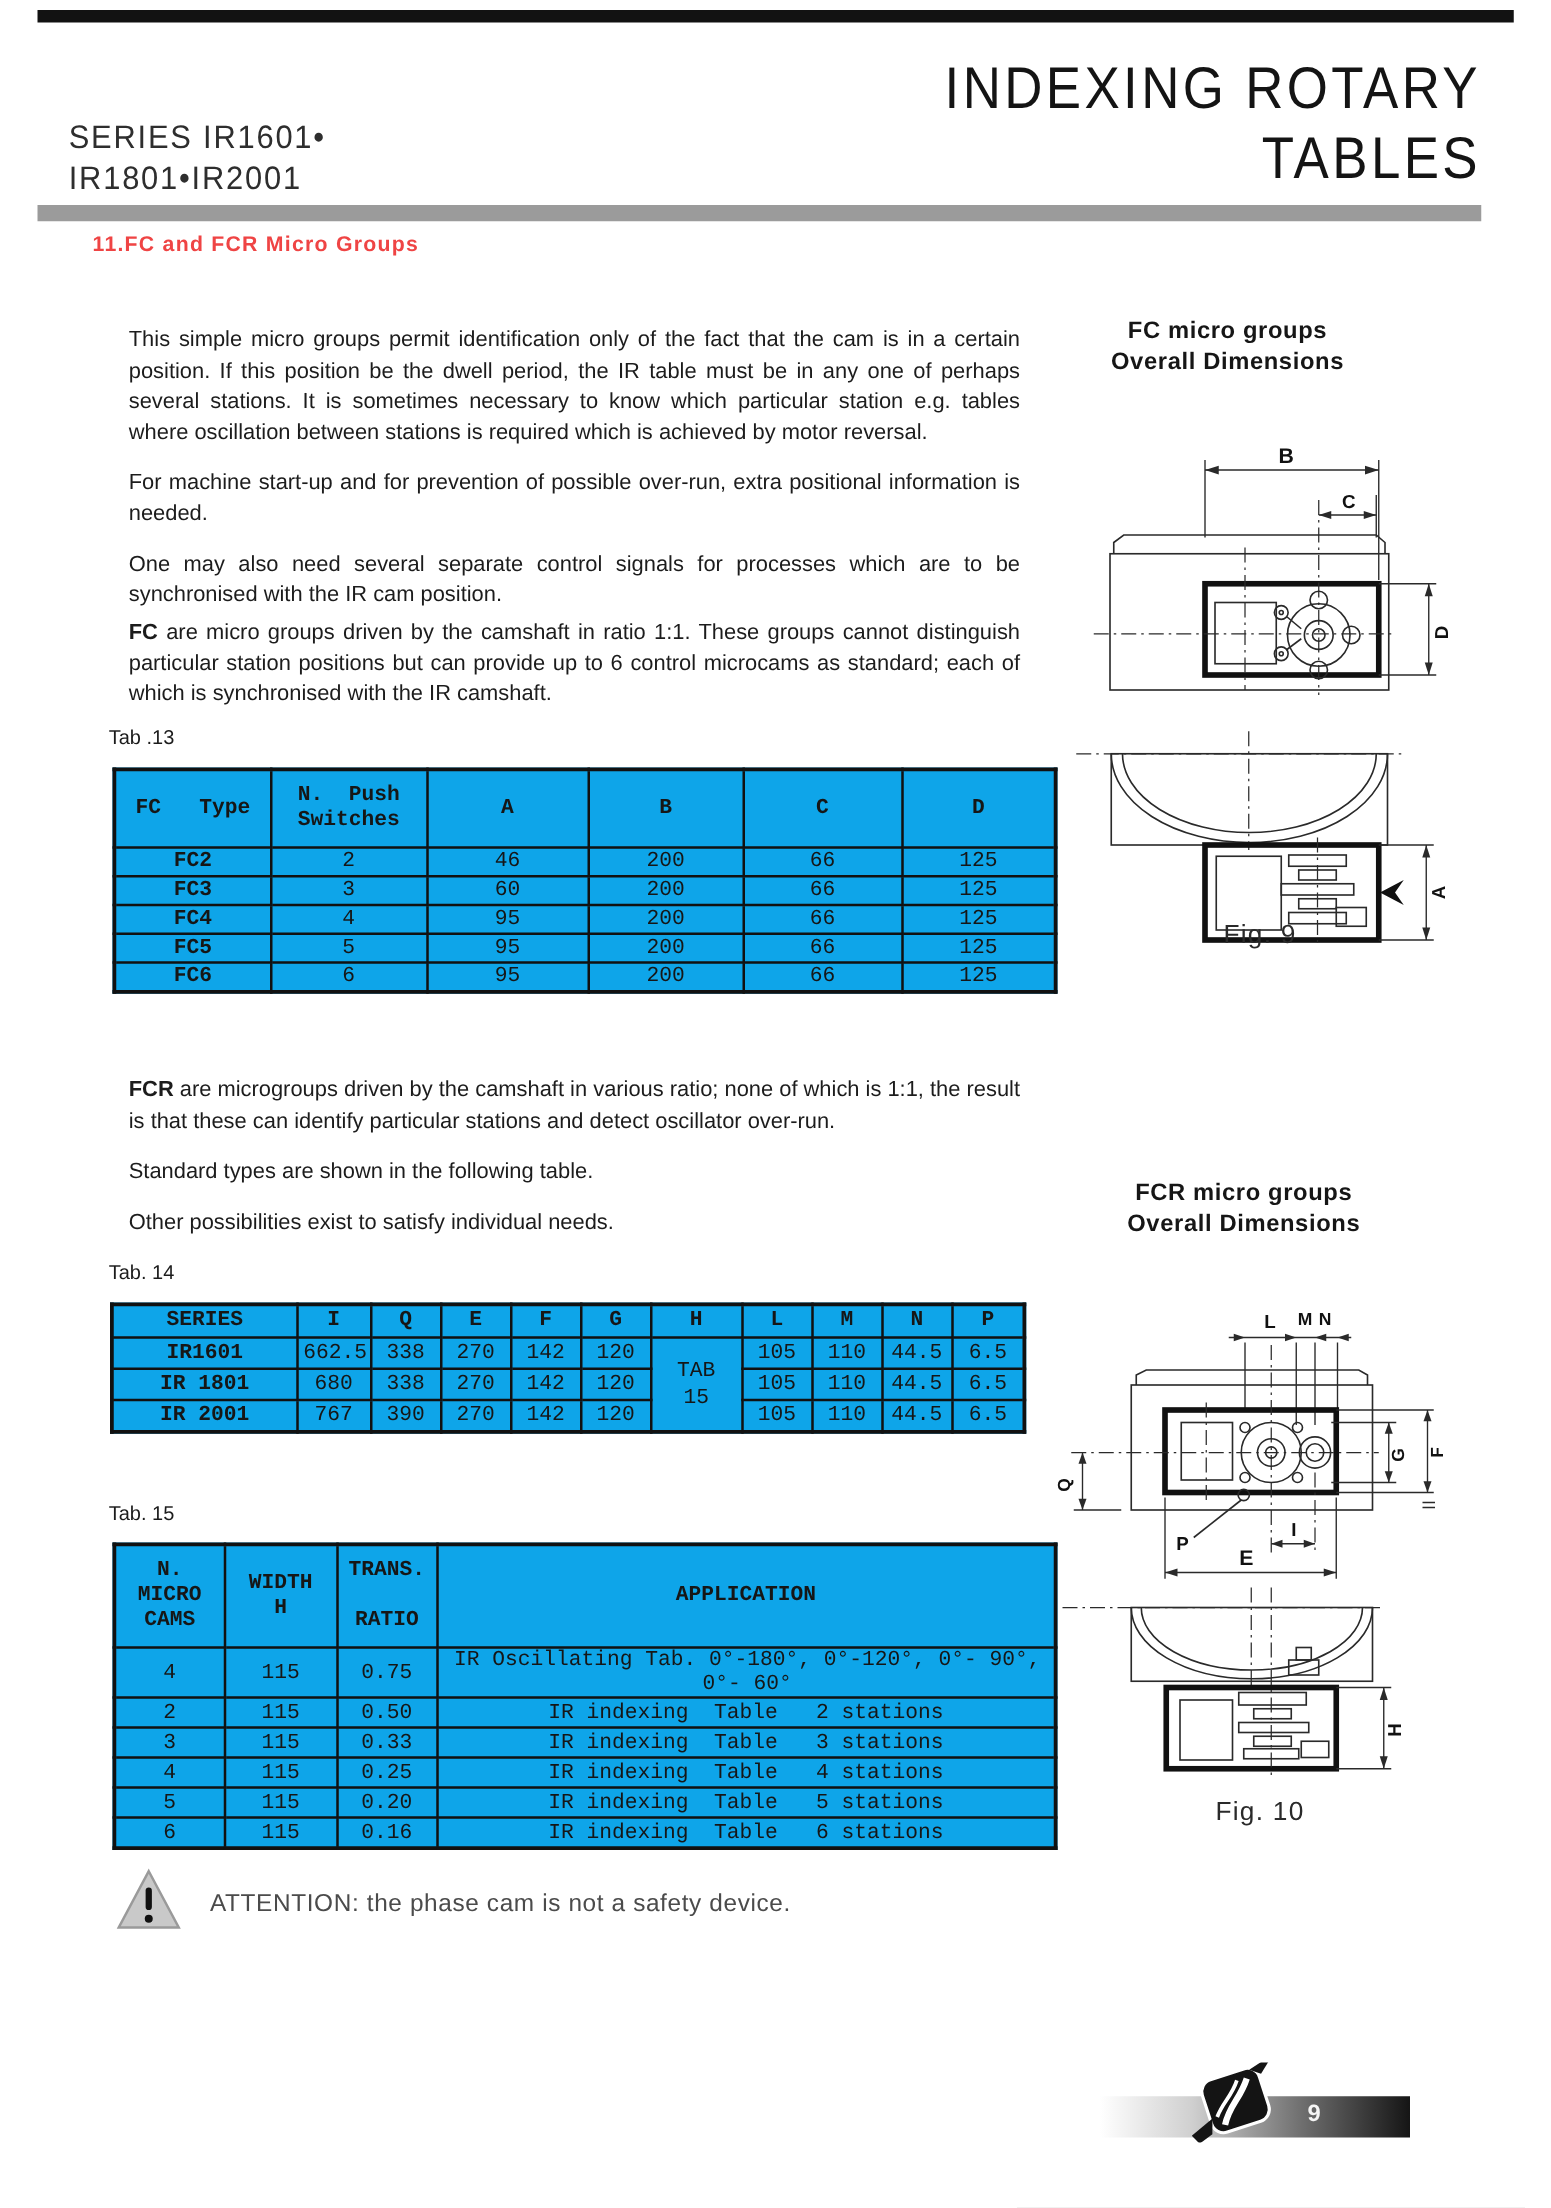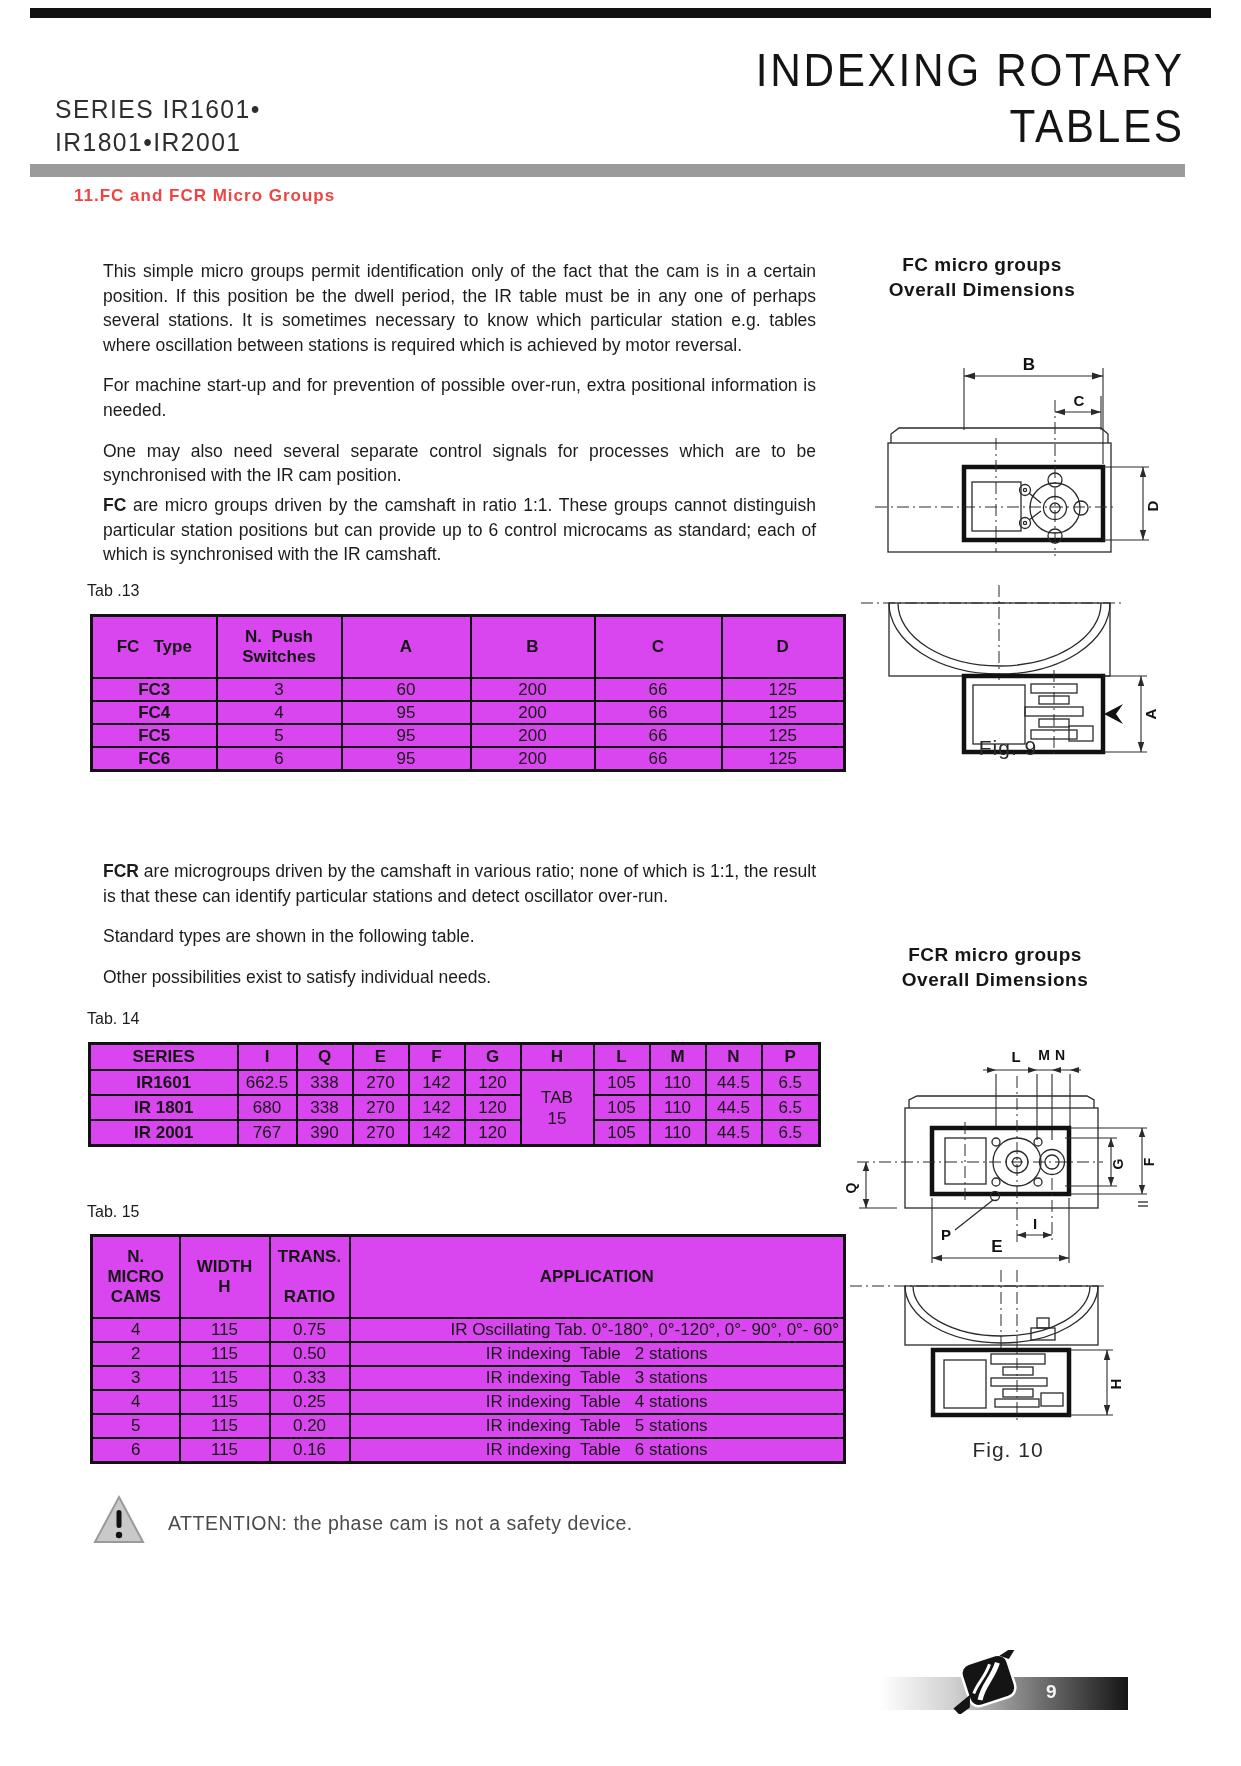--- a/index.html
+++ b/index.html
@@ -15,35 +15,35 @@
             letter-spacing:3px;transform:scaleX(.9);transform-origin:right top;white-space:pre-line;}
   .graybar{left:30px;top:164px;width:1155px;height:13px;background:#9b9b9b;}
   .secttitle{left:74px;top:186px;font-size:17px;font-weight:bold;color:#ef4444;letter-spacing:1px;}
 
   .body-text{width:745px;font-size:17.5px;line-height:24.6px;color:#1c1c1c;text-align:justify;}
   .body-text p{margin:16px;}
   .lead{font-weight:bold;}
 
   .tablabel{font-size:16px;color:#1c1c1c;}
 
-  table.dim{border-collapse:collapse;table-layout:fixed;background:#d946ef;}
+  table.dim{border-collapse:collapse;table-layout:fixed;background:#0ea5e9;font-family:Liberation Mono, monospace;}
   table.dim td,table.dim th{border:2px solid #111;font-size:17px;text-align:center;
        padding:0 4px;overflow:hidden;color:#161616;}
   table.dim th{font-weight:bold;white-space:pre-wrap;line-height:20px;}
   table.dim{border:3px solid #111;}
   .t13 th{height:60px;}
   .t13 td{height:21px;}
   .t13 td.fctype{font-weight:bold;}
   .t14 th{height:24px;text-align:left;padding-left:6px;}
   .t14 td{height:23px;}
   .t14 td.ser{font-weight:bold;}
   .t14 td.tabspan{font-size:17px;white-space:pre-line;line-height:21px;}
   .t15 th{height:80px;line-height:22px;}
   .t15 td{height:22px;}
-  .t15 td.app-left{text-align:right;padding-left:6px;white-space:pre-wrap;}
+  .t15 td.app-left{text-align:center;padding-left:6px;white-space:pre-wrap;}
   .t15 td.app{white-space:pre-wrap;}
 
   .figtitle{width:300px;text-align:center;font-size:19px;font-weight:bold;color:#161616;
             line-height:25px;white-space:pre-line;letter-spacing:.5px;}
   .figcaption{width:180px;text-align:center;font-size:21px;color:#2a2a2a;letter-spacing:1px;}
 
   svg .thin{fill:none;stroke:#2a2a2a;stroke-width:1.3px;}
   svg .bold{fill:none;stroke:#111;stroke-width:4.5px;}
   svg .dim{fill:none;stroke:#2a2a2a;stroke-width:1.1px;}
   svg .dash{fill:none;stroke:#2a2a2a;stroke-width:1px;stroke-dasharray:12 4 2 4;}
@@ -93,20 +93,28 @@
       </colgroup>
     <tbody>
       <tr>
         <th>FC   Type</th>
         <th>N.  Push
 Switches</th>
         <th>A</th>
         <th>B</th>
         <th>C</th>
         <th>D</th>
+      </tr>
+      <tr>
+        <td class="fctype">FC2</td>
+        <td>2</td>
+        <td>46</td>
+        <td>200</td>
+        <td>66</td>
+        <td>125</td>
       </tr>
       <tr>
         <td class="fctype">FC3</td>
         <td>3</td>
         <td>60</td>
         <td>200</td>
         <td>66</td>
         <td>125</td>
       </tr>
       <tr>

